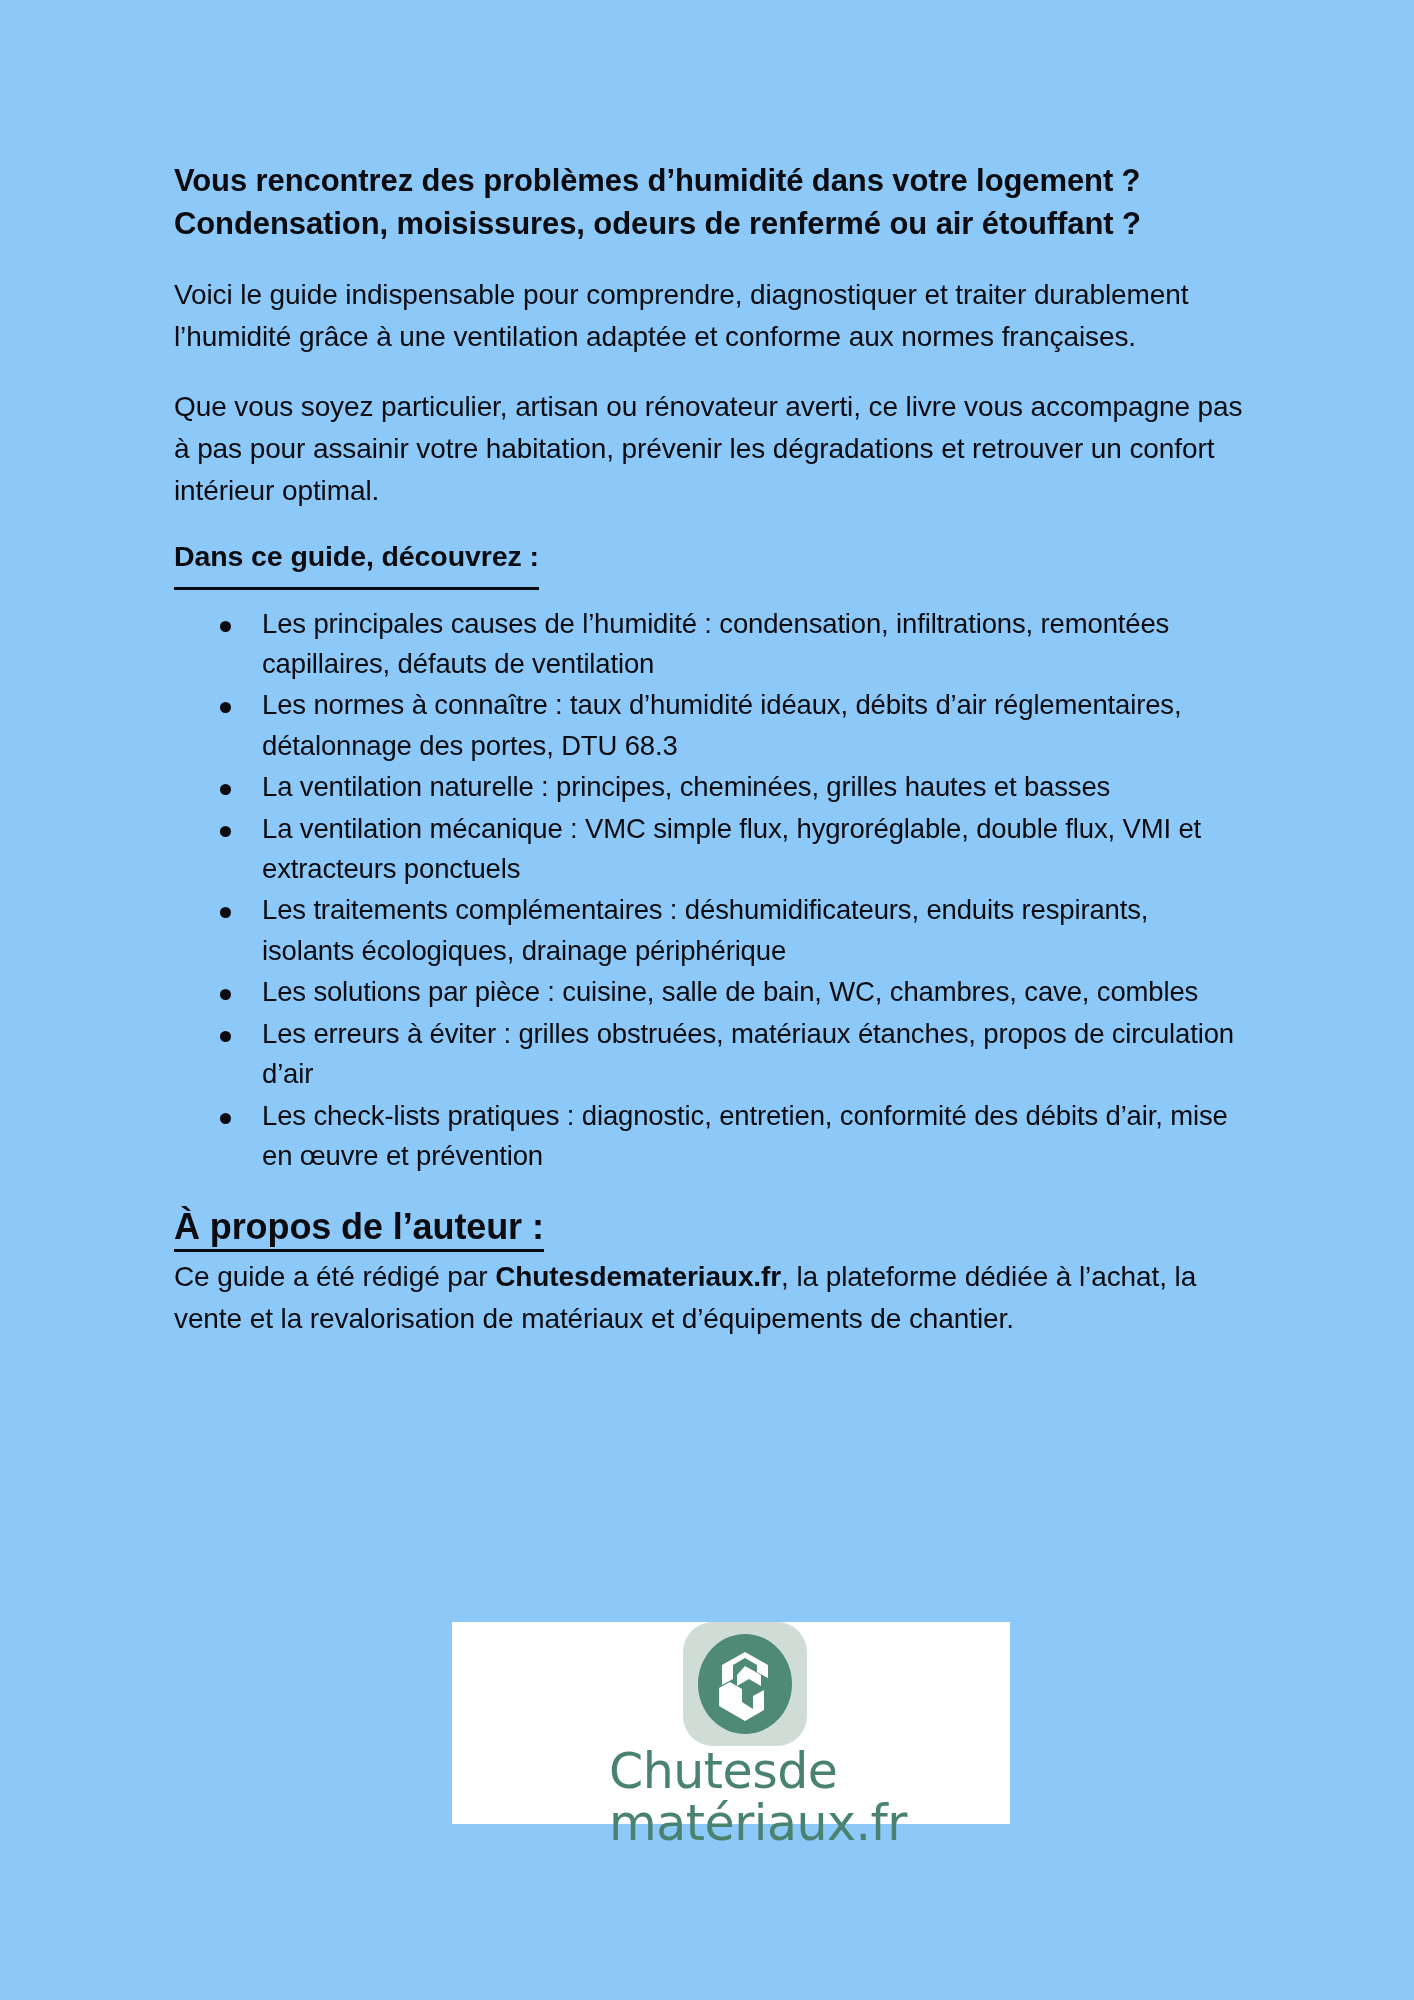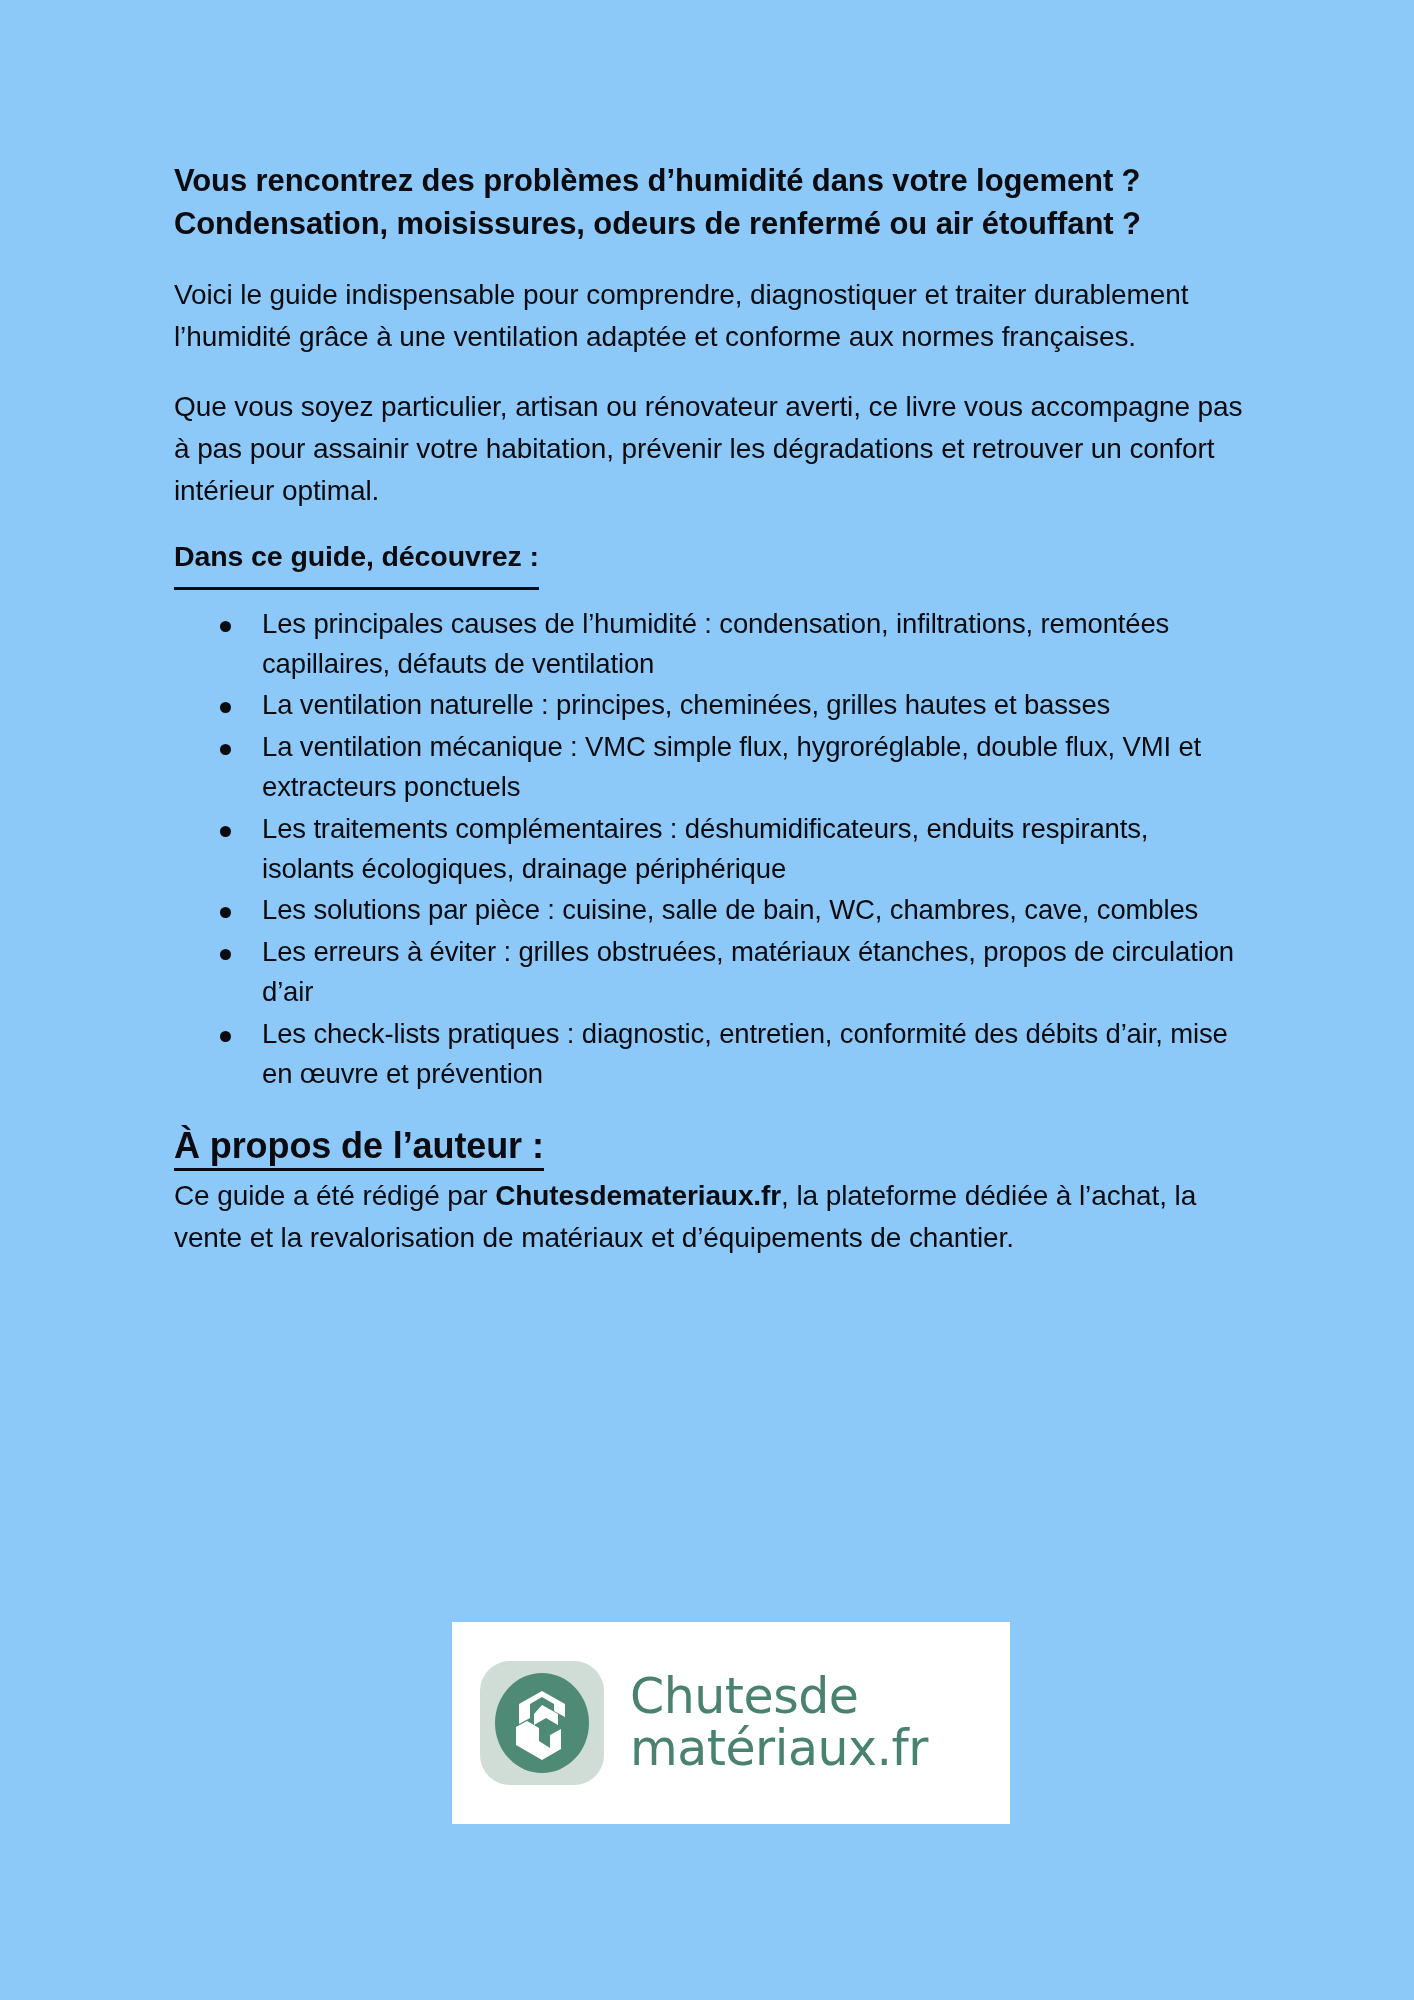--- a/index.html
+++ b/index.html
@@ -107,20 +107,21 @@
     position: absolute;
     left: 452px;
     top: 1622px;
     width: 558px;
     height: 202px;
     background: #FFFFFF;
     display: flex;
     align-items: center;
     padding-left: 28px;
     box-sizing: border-box;
+    flex-direction: column;
   }
   .logo-mark {
     width: 124px;
     height: 124px;
     flex: 0 0 124px;
     border-radius: 30px;
     background: #CFDDD6;
     display: flex;
     align-items: center;
     justify-content: center;
@@ -152,20 +153,21 @@
     <p class="para">Voici le guide indispensable pour comprendre, diagnostiquer et traiter durablement l’humidité grâce à une ventilation adaptée et conforme aux normes françaises.</p>
 
     <p class="para">Que vous soyez particulier, artisan ou rénovateur averti, ce livre vous accompagne pas à pas pour assainir votre habitation, prévenir les dégradations et retrouver un confort intérieur optimal.</p>
 
     <h2 class="section-heading">
       <span class="u">Dans ce guide, découvrez :</span>
     </h2>
 
     <ul class="bullets">
       <li>Les principales causes de l’humidité : condensation, infiltrations, remontées capillaires, défauts de ventilation</li>
+      <li>Les normes à connaître : taux d’humidité idéaux, débits d’air réglementaires, détalonnage des portes, DTU 68.3</li>
       <li>La ventilation naturelle : principes, cheminées, grilles hautes et basses</li>
       <li>La ventilation mécanique : VMC simple flux, hygroréglable, double flux, VMI et extracteurs ponctuels</li>
       <li>Les traitements complémentaires : déshumidificateurs, enduits respirants, isolants écologiques, drainage périphérique</li>
       <li>Les solutions par pièce : cuisine, salle de bain, WC, chambres, cave, combles</li>
       <li>Les erreurs à éviter : grilles obstruées, matériaux étanches, propos de circulation d’air</li>
       <li>Les check-lists pratiques : diagnostic, entretien, conformité des débits d’air, mise en œuvre et prévention</li>
     </ul>
 
     <div class="author-block">
       <h2 class="author-heading">

